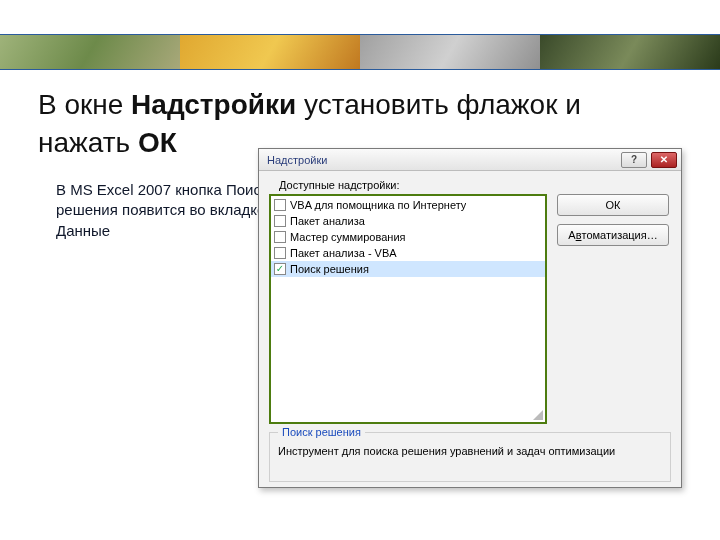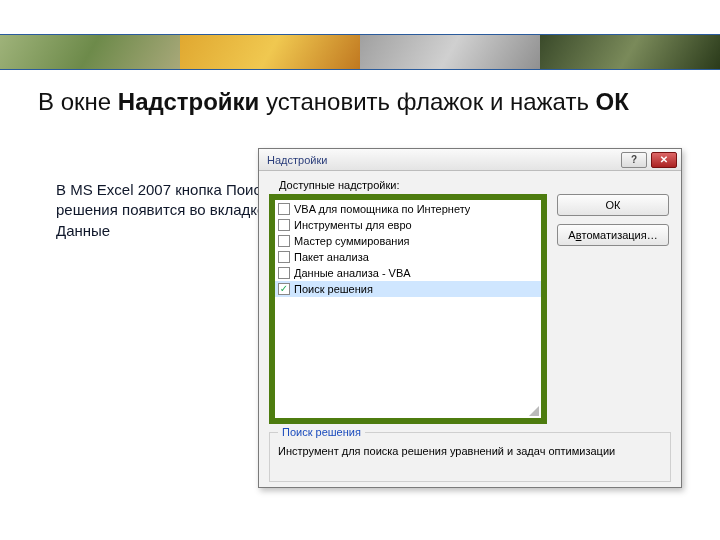--- a/index.html
+++ b/index.html
@@ -3,36 +3,36 @@
 <meta charset="utf-8">
 <style>
   * { box-sizing: border-box; margin: 0; padding: 0; }
   body { width: 720px; height: 540px; font-family: Arial, sans-serif; background: #fff; overflow: hidden; position: relative; }
   .banner { position: absolute; top: 34px; left: 0; right: 0; height: 36px; display: flex; border-top: 1px solid #2a5b9c; border-bottom: 1px solid #2a5b9c; }
   .banner > div { flex: 1; }
   .b1 { background: linear-gradient(120deg,#9fb37a,#6d8a4a,#a8a87a); }
   .b2 { background: linear-gradient(120deg,#e0a830,#f0c850,#c07820); }
   .b3 { background: linear-gradient(120deg,#a0a0a0,#d0d0d0,#909090); }
   .b4 { background: linear-gradient(120deg,#3a4a2a,#7a8a5a,#2a3a1a); }
-  .slide-title { position: absolute; top: 86px; left: 38px; right: 40px; font-size: 24px; line-height: 1.35; color: #111; }
+  .slide-title { position: absolute; top: 86px; left: 38px; right: 40px; font-size: 28px; line-height: 1.35; color: #111; }
   .slide-title b { font-weight: 700; }
   .slide-sub { position: absolute; top: 180px; left: 56px; width: 215px; font-size: 15px; line-height: 1.35; color: #0f172a; }
 
   .dialog { position: absolute; top: 148px; left: 258px; width: 424px; height: 340px; background: #f2f2f2; border: 1px solid #7a7a7a; box-shadow: 2px 3px 6px rgba(0,0,0,0.25); font-family: "Segoe UI", Tahoma, sans-serif; font-size: 11px; color: #000; }
   .titlebar { height: 22px; background: linear-gradient(#fafafa,#e4e4e4); border-bottom: 1px solid #bcbcbc; display: flex; align-items: center; padding: 0 4px 0 8px; }
   .titlebar-text { flex: 1; color: #2a3d7a; font-size: 11px; }
   .tbtn { width: 26px; height: 16px; margin-left: 4px; border: 1px solid #888; border-radius: 2px; display: flex; align-items: center; justify-content: center; font-size: 10px; line-height: 1; background: linear-gradient(#f8f8f8,#dcdcdc); }
   .tbtn.close { background: linear-gradient(#d66,#a22); color: #fff; border-color: #711; font-weight: 700; }
   .tbtn.help { font-weight: 700; color: #444; }
 
   .dlg-body { padding: 6px 10px 8px 10px; }
   .lbl-avail { margin: 2px 0 3px 10px; }
   .lbl-avail .u { text-decoration: underline; }
   .cols { display: flex; gap: 10px; }
-  .listbox { width: 278px; height: 230px; background: #fff; border: 6px solid #4d7c0f; overflow: hidden; position: relative; }
+  .listbox { width: 278px; height: 230px; background: #fff; border: 2px solid #4d7c0f; overflow: hidden; position: relative; }
   .list-inner { padding: 1px 0; }
   .li { display: flex; align-items: center; height: 16px; padding: 0 3px; gap: 4px; }
   .li.sel { background: #cfe6ff; }
   .chk { width: 12px; height: 12px; border: 1px solid #888; background: #fff; flex: 0 0 12px; display: flex; align-items: center; justify-content: center; font-size: 10px; line-height: 1; color: #2a5; }
   .li-label { white-space: nowrap; overflow: hidden; }
   .resizer { position: absolute; right: 2px; bottom: 2px; width: 10px; height: 10px; }
   .resizer::before { content:""; position:absolute; right:0; bottom:0; width:0; height:0; border-right:10px solid #bbb; border-top:10px solid transparent; }
 
   .btncol { display: flex; flex-direction: column; gap: 6px; width: 112px; }
   .wbtn { height: 22px; border: 1px solid #8a8a8a; border-radius: 3px; background: linear-gradient(#fdfdfd,#e6e6e6); font-size: 11px; display: flex; align-items: center; justify-content: center; }
@@ -70,33 +70,29 @@
     </div>
     <div class="cols">
       <div class="listbox">
         <div class="list-inner" id="list-inner">
             <div class="li">
               <div class="chk"></div>
               <div class="li-label">VBA для помощника по Интернету</div>
             </div>
             <div class="li">
               <div class="chk"></div>
-              <div class="li-label">Инструменты для евро</div>
+              <div class="li-label">Пакет анализа</div>
             </div>
             <div class="li">
               <div class="chk"></div>
               <div class="li-label">Мастер суммирования</div>
             </div>
             <div class="li">
               <div class="chk"></div>
-              <div class="li-label">Пакет анализа</div>
-            </div>
-            <div class="li">
-              <div class="chk"></div>
-              <div class="li-label">Данные анализа - VBA</div>
+              <div class="li-label">Пакет анализа - VBA</div>
             </div>
             <div class="li sel">
               <div class="chk">✓</div>
               <div class="li-label">Поиск решения</div>
             </div>
           </div>
         <div class="resizer"></div>
       </div>
       <div class="btncol">
         <div class="wbtn">ОК</div>

